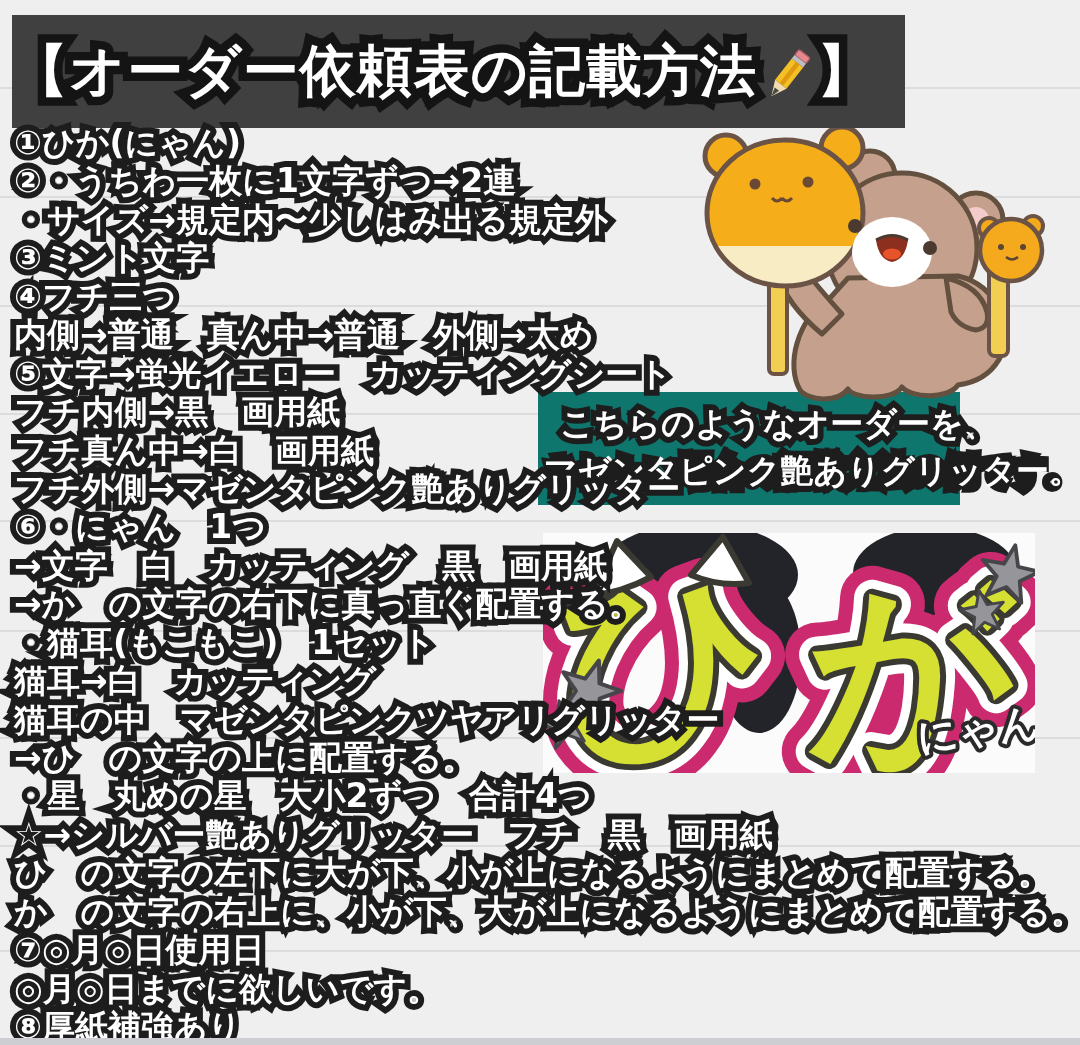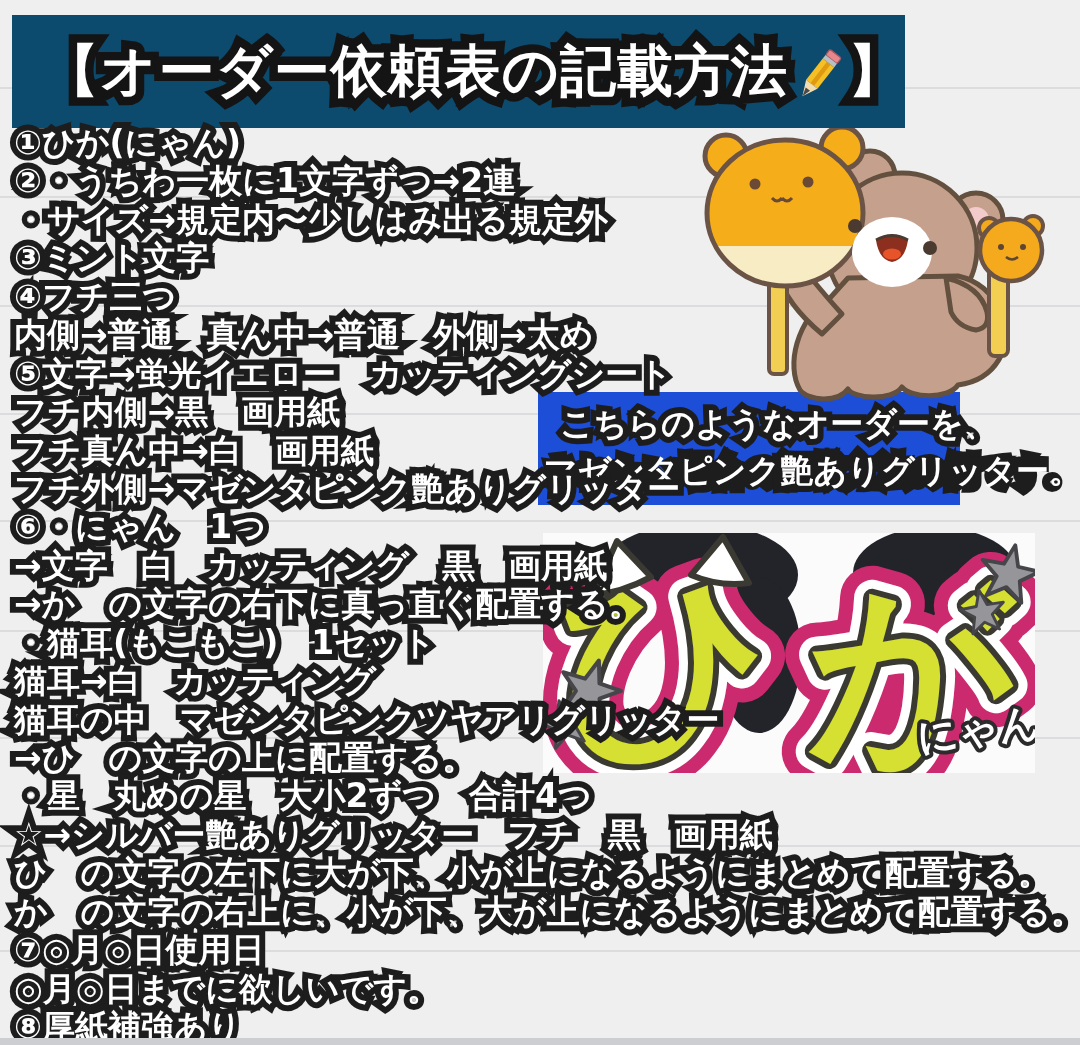--- a/index.html
+++ b/index.html
@@ -17,34 +17,34 @@
     content:attr(data-text);
     position:absolute;left:0;top:0;
     color:#1d1d1d;
     -webkit-text-stroke:12px #1d1d1d;
     text-shadow:0 2px 4px rgba(0,0,0,.28);
     z-index:-1;
   }
 
   .banner{
     position:absolute;left:12px;top:15px;width:893px;height:113px;
-    background:#0c4a6e;z-index:2;
-    display:flex;align-items:center;justify-content:flex-end;
+    background:#404040;z-index:2;
+    display:flex;align-items:center;justify-content:flex-start;
   }
   .banner .title-row{display:flex;align-items:center;}
   .banner .ol{font-size:56px;letter-spacing:1px;}
   .banner .ol::before{-webkit-text-stroke:17px #141414;}
   .pencil{width:54px;height:58px;margin:6px 2px 0 4px;}
 
   .list{position:absolute;left:14px;top:124px;z-index:5;}
   .line{font-size:33px;line-height:38.45px;height:38.45px;}
 
   .callout{
     position:absolute;left:538px;top:392px;width:422px;height:113px;
-    background:#1d4ed8;z-index:2;
+    background:#0f766e;z-index:2;
   }
   .callout .ol{font-size:33px;line-height:47px;margin-left:6px;}
   .callout .c1{margin-top:8px;text-indent:16px;}
 
   .photo{
     position:absolute;left:543px;top:533px;width:492px;height:240px;
     background:#fbfbfb;z-index:1;
   }
   .bear{position:absolute;left:690px;top:128px;width:370px;height:280px;z-index:4;}
 </style>

